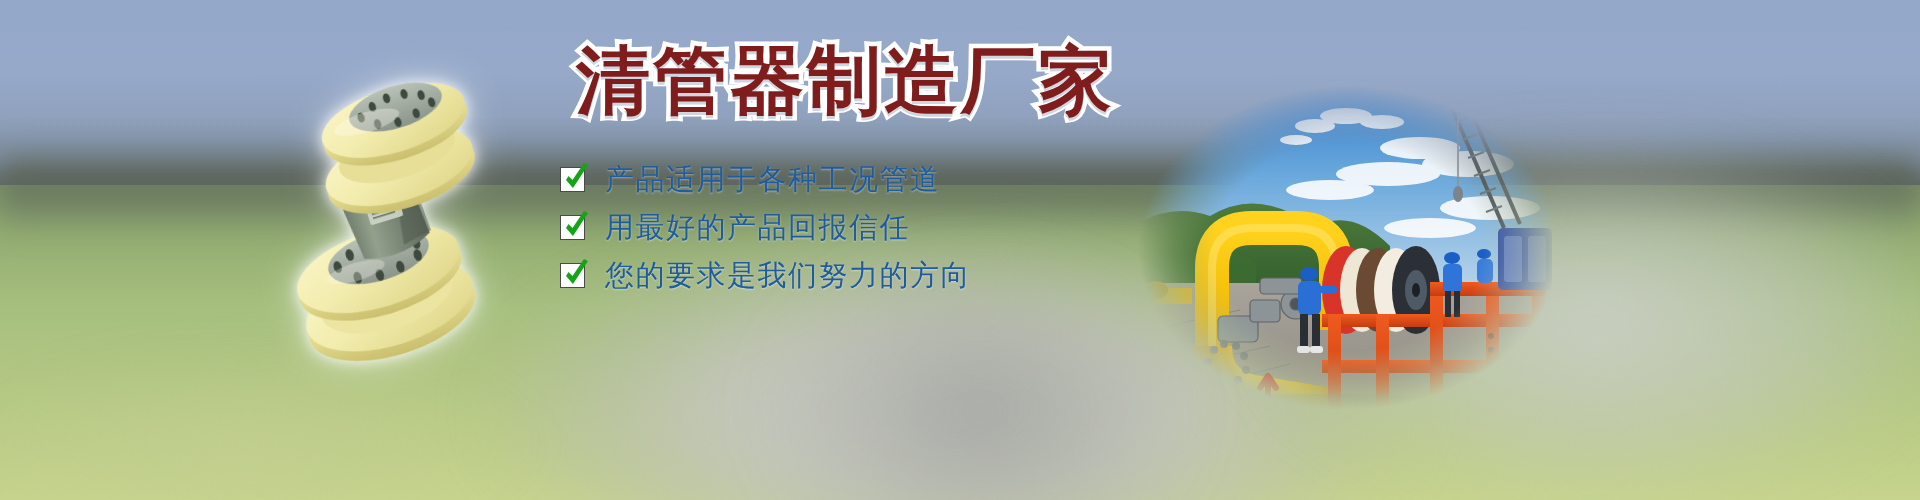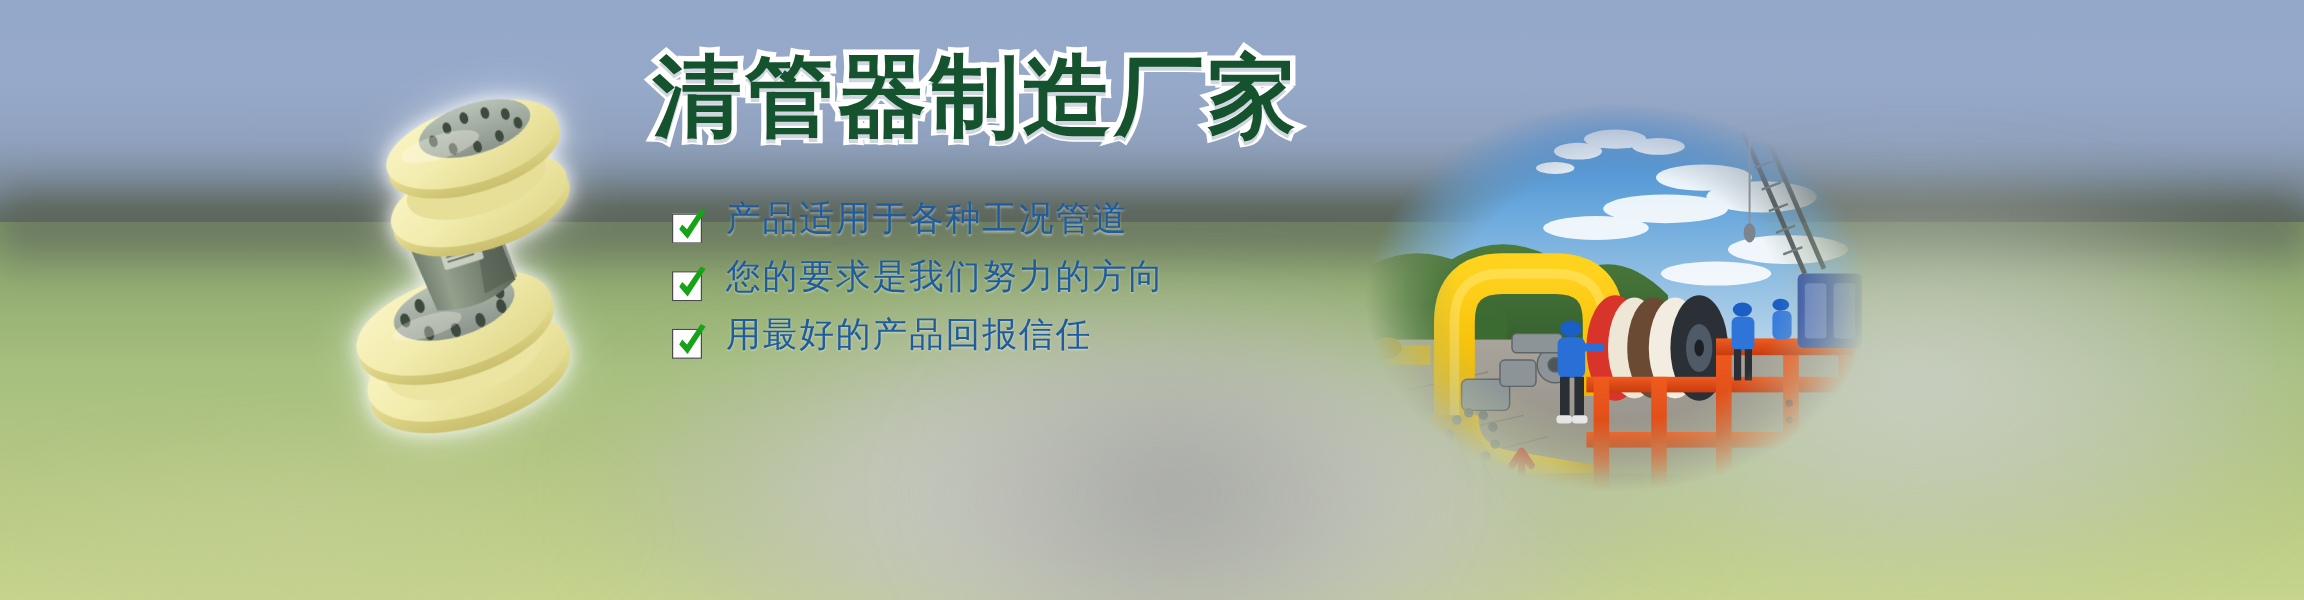--- a/index.html
+++ b/index.html
@@ -53,32 +53,32 @@
     filter:blur(24px);
   }
 
   
   .pig{position:absolute;left:245px;top:60px;width:300px;height:310px;
        transform:rotate(-17deg);}
   .pig svg{display:block;filter:drop-shadow(0 0 7px rgba(255,255,255,.85)) drop-shadow(0 0 16px rgba(255,255,255,.5));}
 
   
   .title{
-    position:absolute;left:544px;top:44px;
+    position:absolute;left:576px;top:44px;
     font-size:74px;line-height:1;font-weight:bold;letter-spacing:3px;
-    color:#14532d;
+    color:#7f1d1d;
     -webkit-text-stroke:9px #ffffff;
     paint-order:stroke fill;
     text-shadow:0 3px 0 rgba(40,70,110,.22);
     white-space:nowrap;
   }
 
   
   .bullets{position:absolute;left:560px;top:156px;}
-  .bullet{display:flex;align-items:flex-end;height:47px;margin-bottom:1px;}
+  .bullet{display:flex;align-items:center;height:47px;margin-bottom:1px;}
   .cbox{
     position:relative;width:25px;height:25px;flex:0 0 25px;
     background:#fdfdfd;border:1.5px solid #4a4a4a;box-sizing:border-box;
     margin-right:20px;
   }
   .cbox svg{position:absolute;left:1px;top:-5px;}
   .btext{
     font-size:29px;color:#1f5c9c;letter-spacing:1.5px;white-space:nowrap;
     text-shadow:0 1px 2px rgba(255,255,255,.45);
   }
@@ -206,30 +206,30 @@
       <span class="btext">产品适用于各种工况管道</span>
     </div>
 
 
     <div class="bullet">
       <span class="cbox">
         <svg width="30" height="32" viewBox="0 0 30 32" xmlns="http://www.w3.org/2000/svg">
           <path d="M4 17 L11 25 L26 2 L22 0 L10.5 17 L6.5 13 Z" fill="#16a317"></path>
         </svg>
       </span>
-      <span class="btext">您的要求是我们努力的方向</span>
+      <span class="btext">用最好的产品回报信任</span>
     </div>
 
     <div class="bullet">
       <span class="cbox">
         <svg width="30" height="32" viewBox="0 0 30 32" xmlns="http://www.w3.org/2000/svg">
           <path d="M4 17 L11 25 L26 2 L22 0 L10.5 17 L6.5 13 Z" fill="#16a317"></path>
         </svg>
       </span>
-      <span class="btext">用最好的产品回报信任</span>
+      <span class="btext">您的要求是我们努力的方向</span>
     </div>
 
   </div>
 
   <div class="photo">
     <div class="photo-mask">
       <svg width="452" height="340" viewBox="0 0 452 340" xmlns="http://www.w3.org/2000/svg">
         <defs>
           <linearGradient id="sky2" x1="0" y1="0" x2="0" y2="1">
             <stop offset="0%" stop-color="#2f79c9"></stop>

